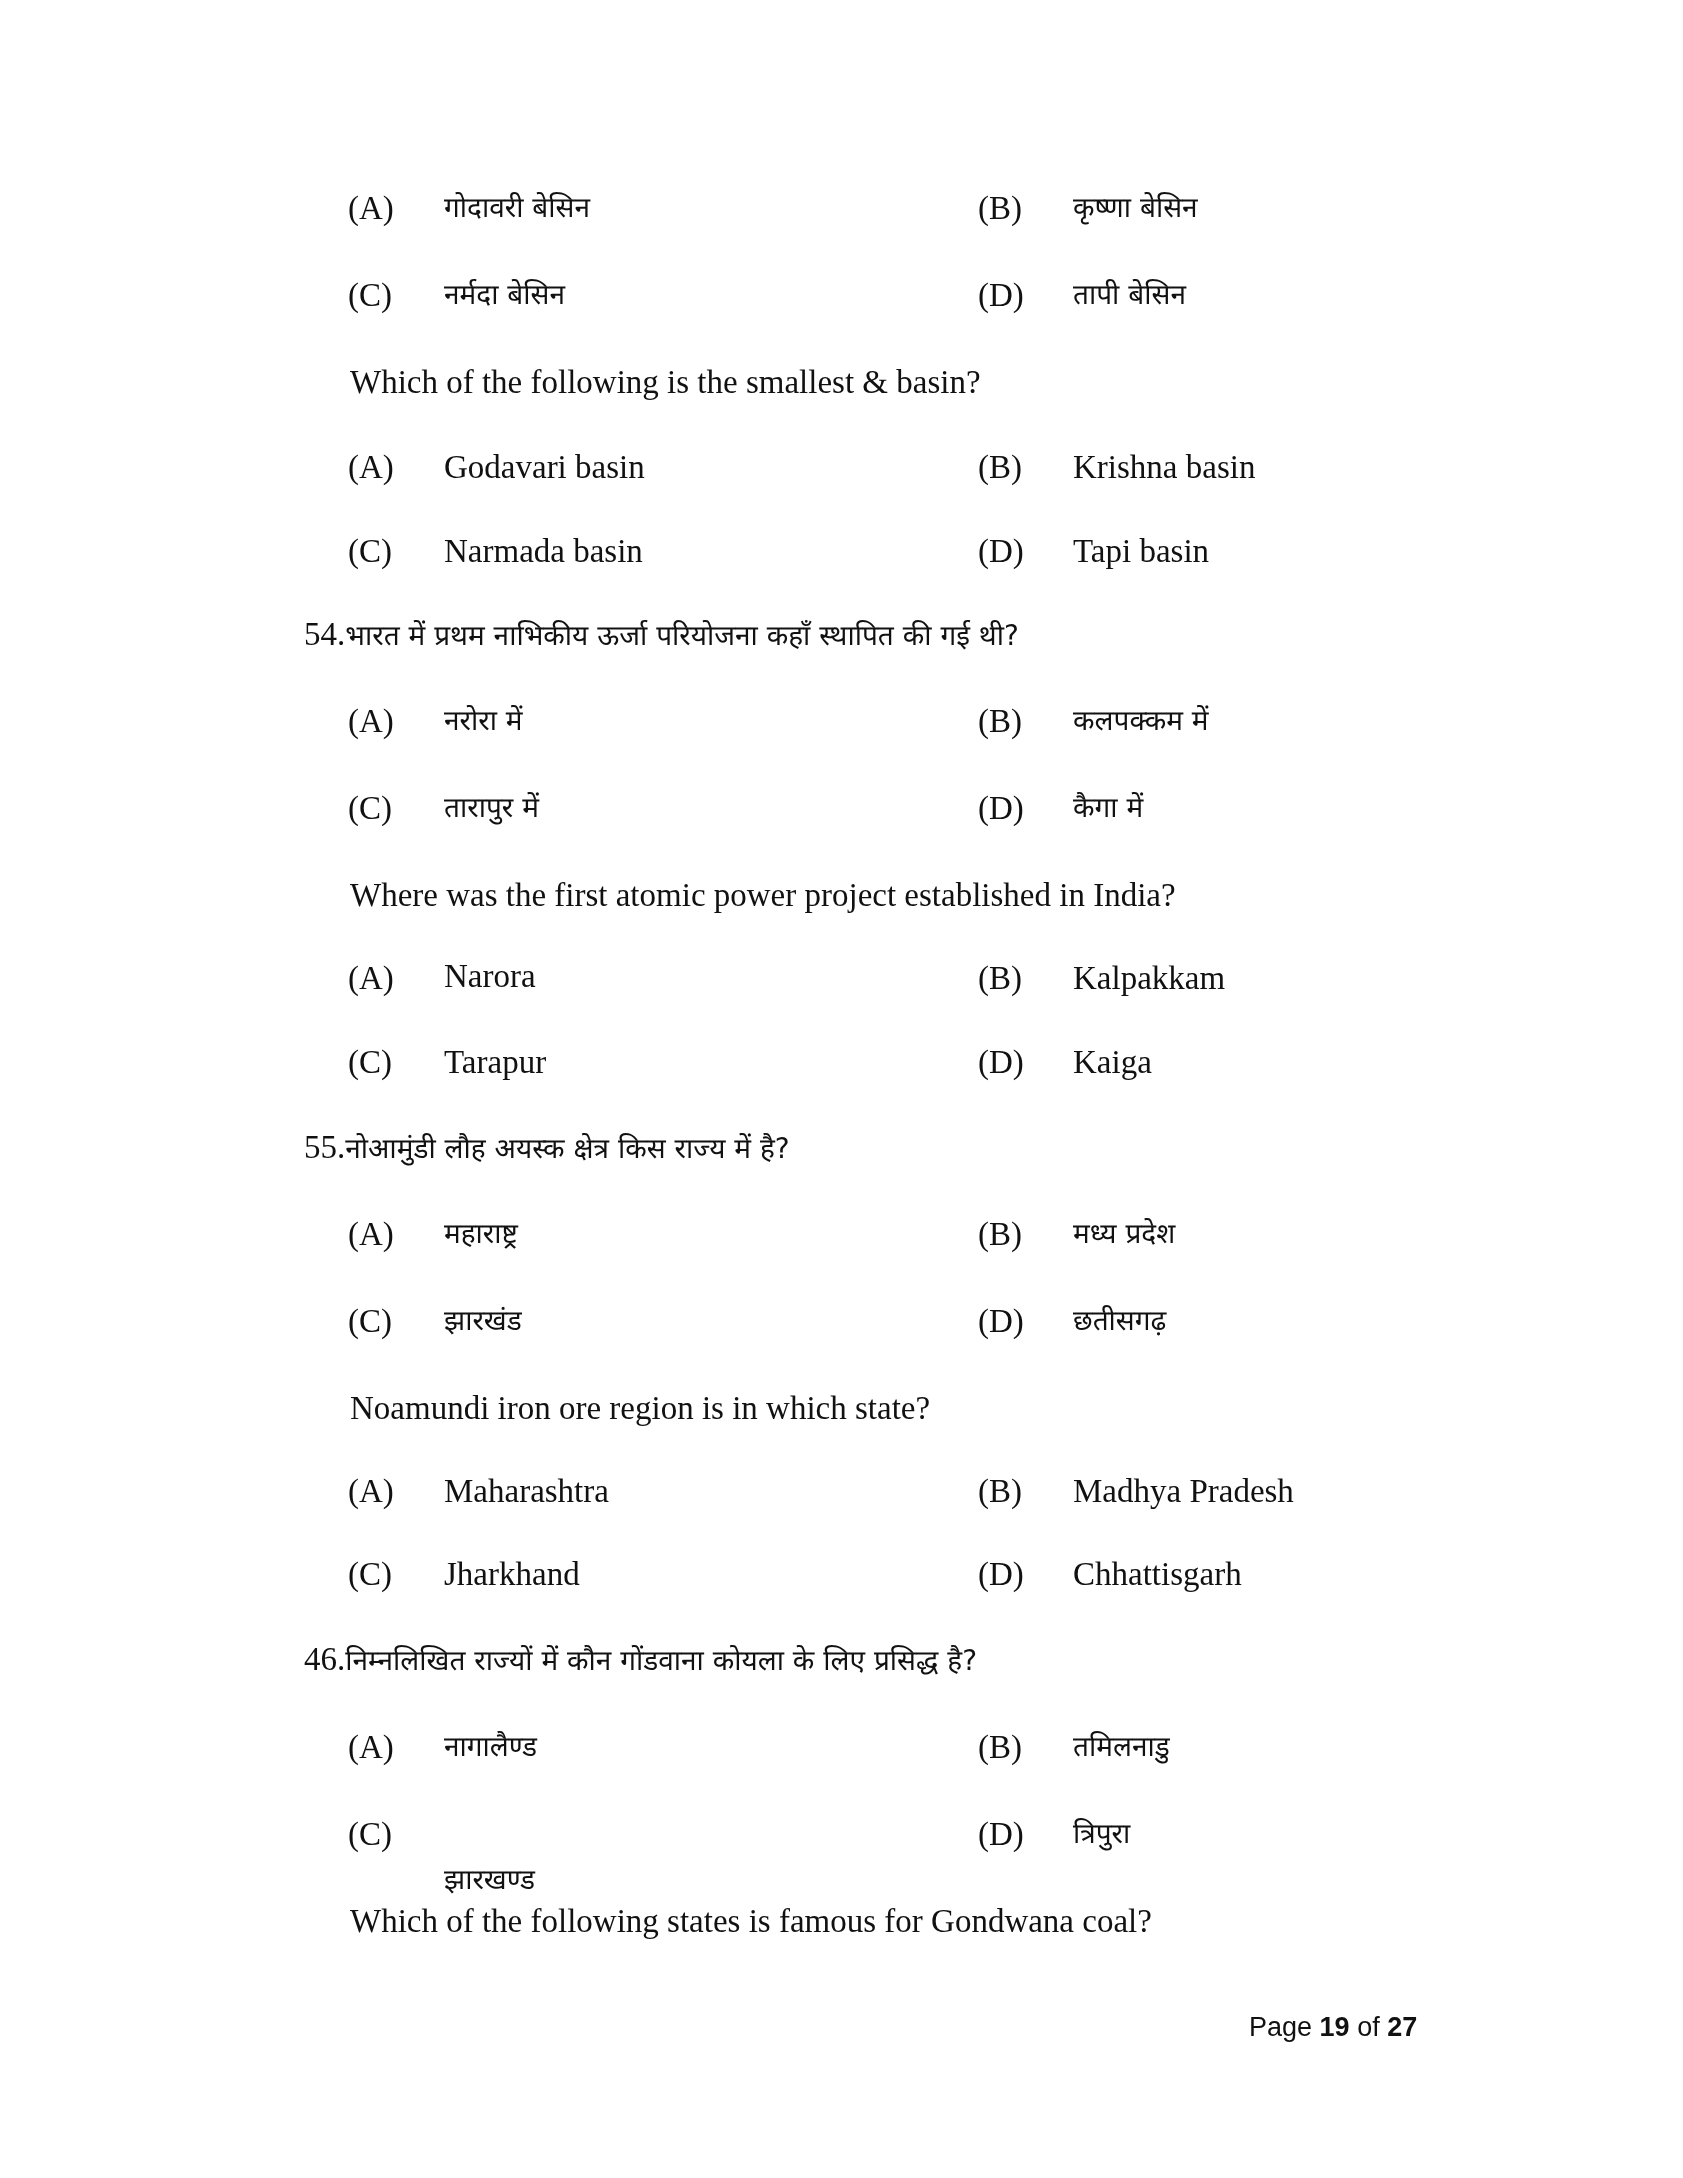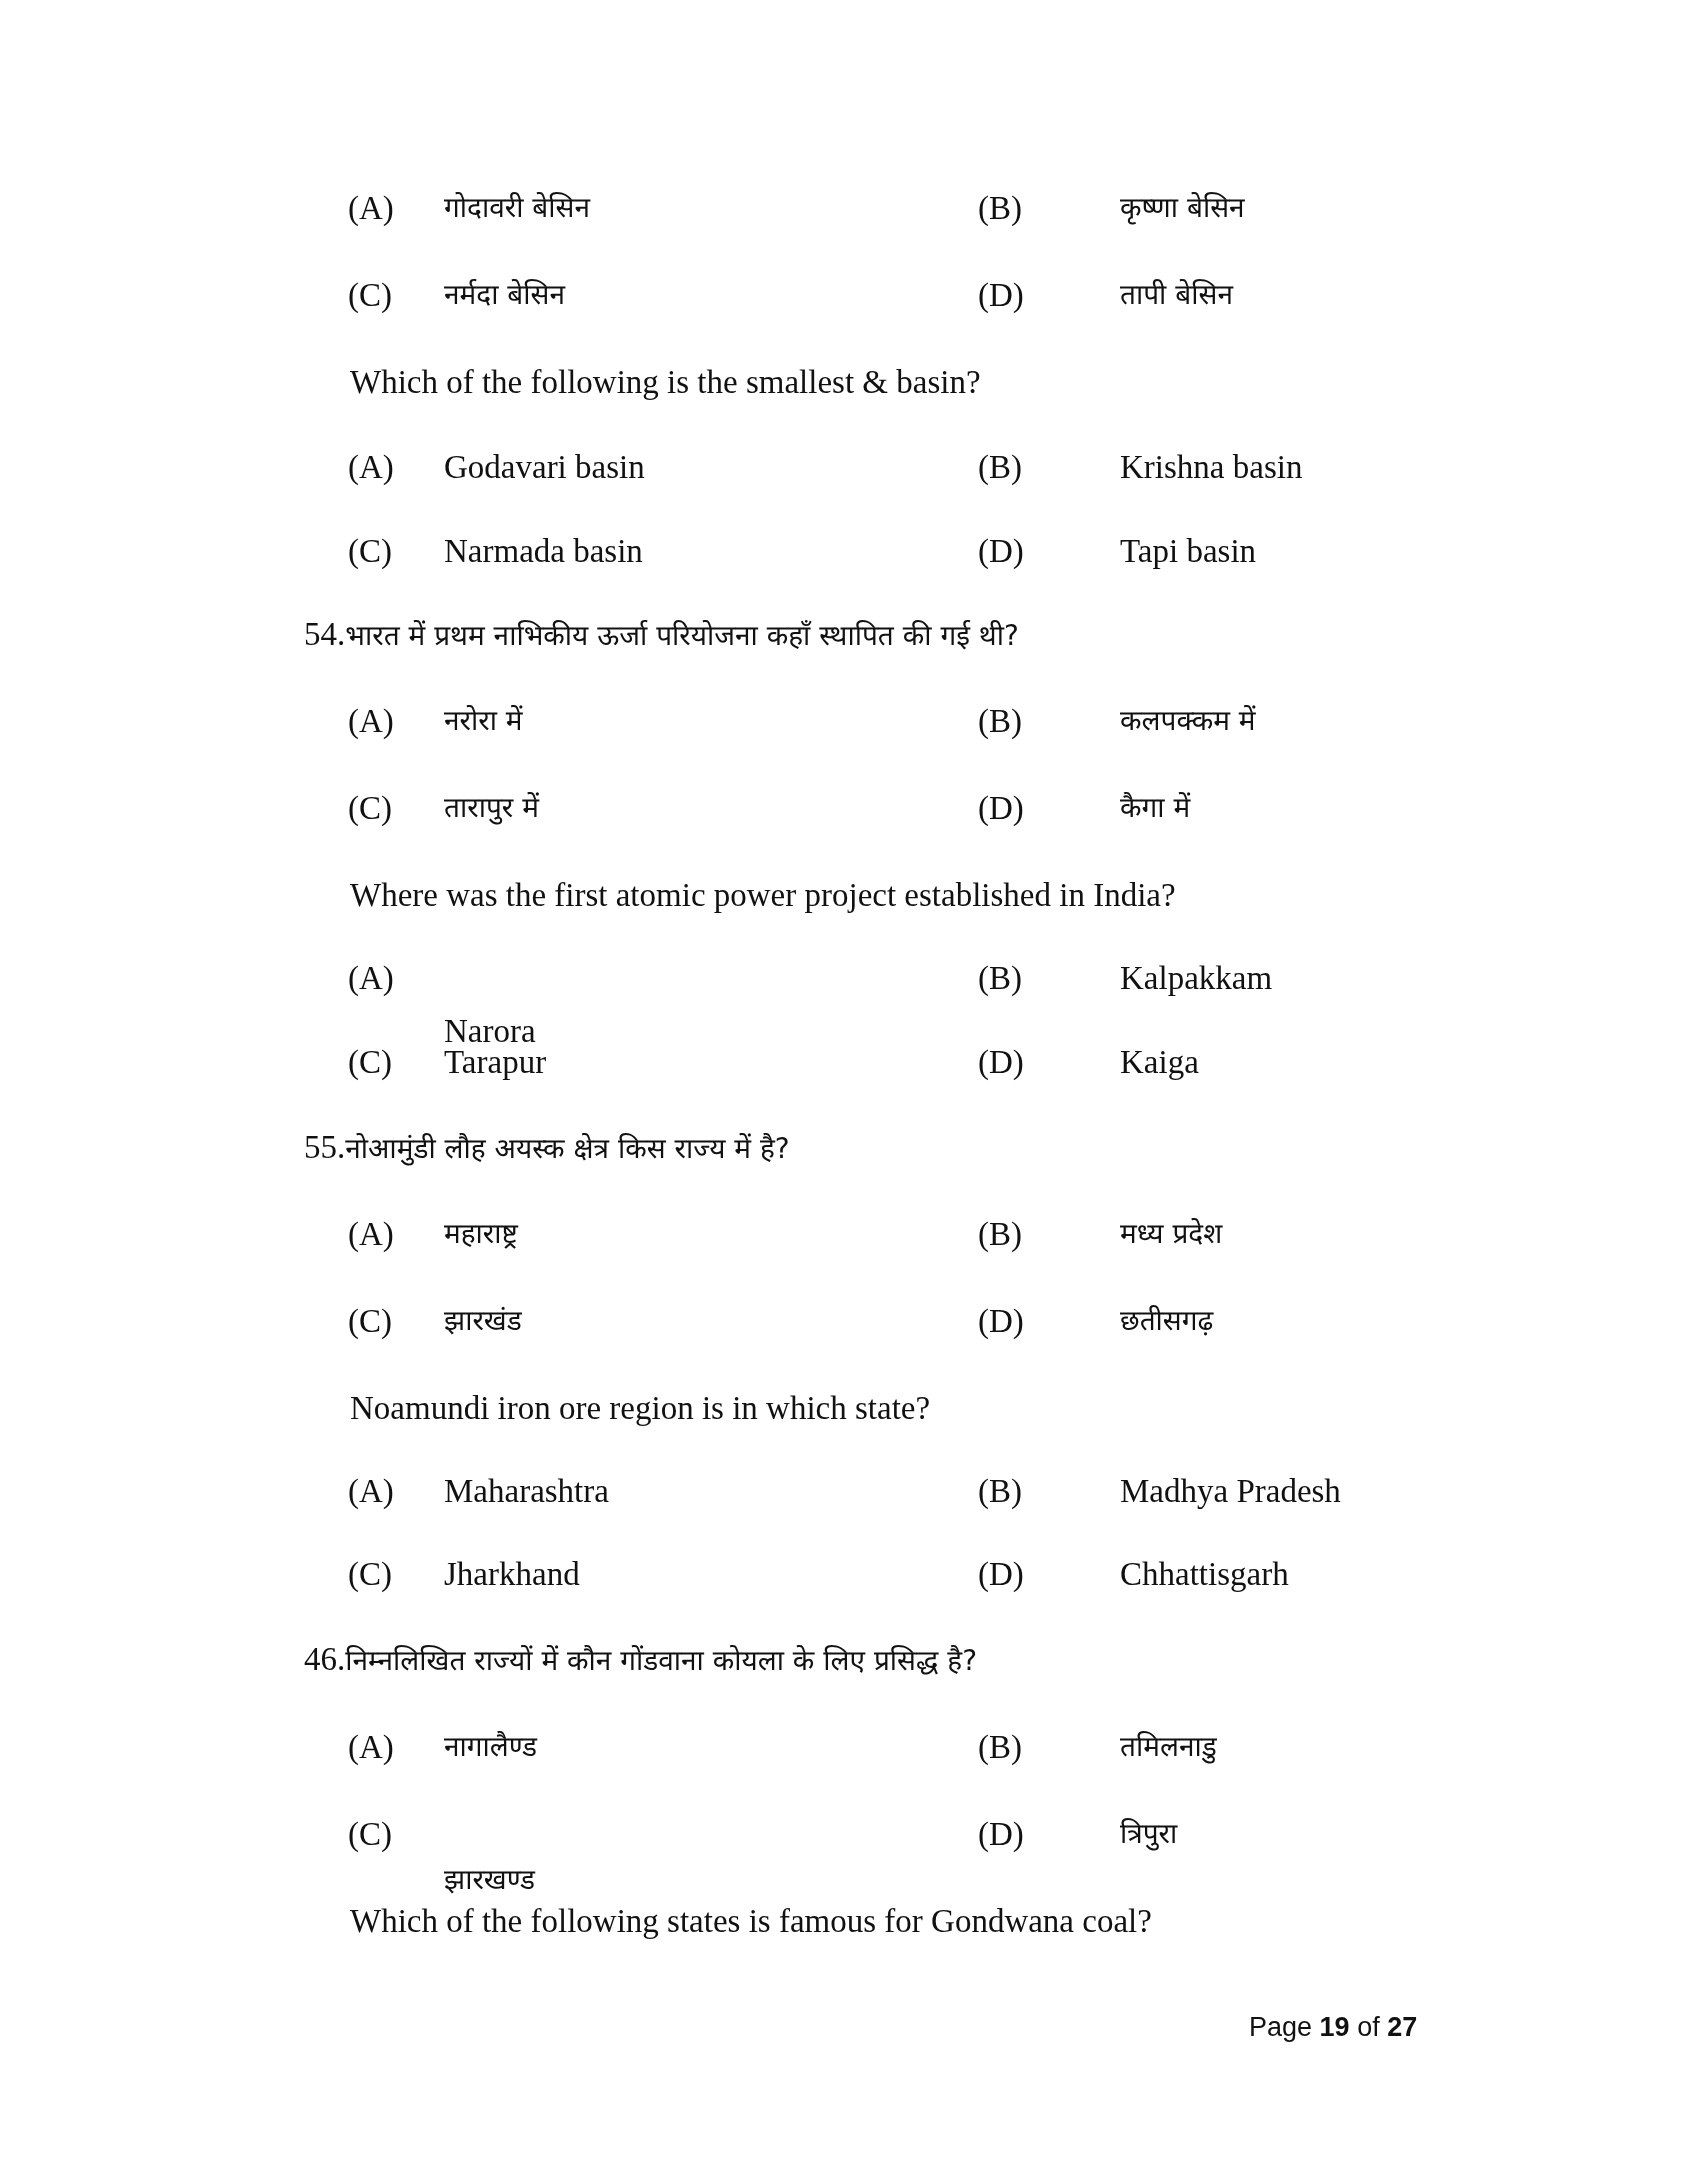--- a/index.html
+++ b/index.html
@@ -4,21 +4,21 @@
 <style>
   html, body { margin: 0; padding: 0; background: #ffffff; }
   body { width: 1683px; height: 2178px; position: relative; overflow: hidden;
          font-family: "Liberation Serif", "DejaVu Serif", serif; color: #111; }
   .line { position: absolute; font-size: 33px; line-height: 40px; white-space: nowrap; }
   .qnum { left: 304px; }
   .stmt { left: 350px; }
   .opt-label { position: absolute; font-size: 33px; line-height: 40px; }
   .opt-text { position: absolute; font-size: 33px; line-height: 40px; white-space: nowrap; }
   .la { left: 348px; } .lt { left: 444px; }
-  .ra { left: 978px; } .rt { left: 1120px; text-align: right; }
+  .ra { left: 978px; } .rt { left: 1073px; text-align: right; }
   .hi { font-family: "DejaVu Sans", sans-serif; font-size: 28px; }
   .footer { position: absolute; left: 1249px; top: 2010px; font-family: "Liberation Sans", "DejaVu Sans", sans-serif;
             font-size: 27px; line-height: 34px; color: #111; }
   .footer b { font-weight: bold; }
 </style>
 </head>
 <body>
 
 <div>
   <span class="opt-label la" style="top:188px">(A)</span>
@@ -53,21 +53,21 @@
   <span class="opt-label ra" style="top:701px">(B)</span>
   <span class="opt-text rt hi" style="top:701px">कलपक्कम में</span>
   <span class="opt-label la" style="top:788px">(C)</span>
   <span class="opt-text lt hi" style="top:788px">तारापुर में</span>
   <span class="opt-label ra" style="top:788px">(D)</span>
   <span class="opt-text rt hi" style="top:788px">कैगा में</span>
 </div>
 <div class="line stmt" style="top:875px">Where was the first atomic power project established in India?</div>
 <div>
   <span class="opt-label la" style="top:958px">(A)</span>
-  <span class="opt-text lt" style="top:1011px">Narora</span>
+  <span class="opt-text lt" style="top:956px">Narora</span>
   <span class="opt-label ra" style="top:958px">(B)</span>
   <span class="opt-text rt" style="top:958px">Kalpakkam</span>
   <span class="opt-label la" style="top:1042px">(C)</span>
   <span class="opt-text lt" style="top:1042px">Tarapur</span>
   <span class="opt-label ra" style="top:1042px">(D)</span>
   <span class="opt-text rt" style="top:1042px">Kaiga</span>
 </div>
 
 <div class="line qnum" style="top:1127px">
   <span>55.</span><span class="hi">नोआमुंडी लौह अयस्क क्षेत्र किस राज्य में है?</span>

